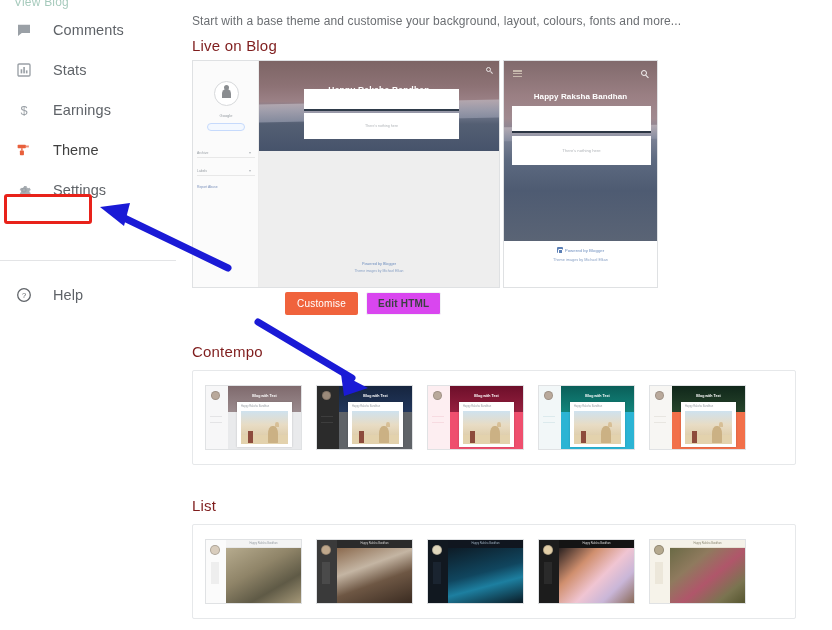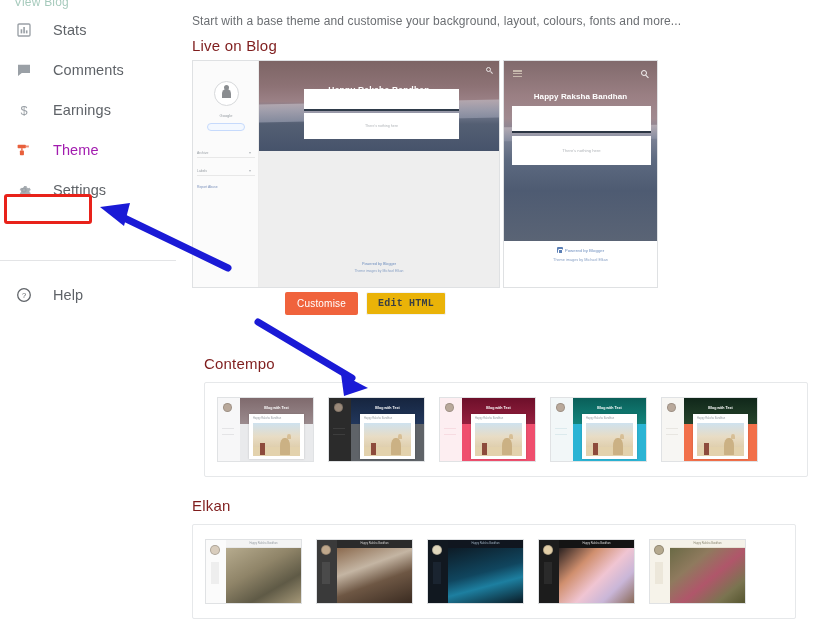--- a/index.html
+++ b/index.html
@@ -25,21 +25,21 @@
     display: flex; align-items: center; height: 40px;
     padding-left: 13px; cursor: pointer; position: relative;
   }
   .navitem .ico {
     width: 22px; height: 22px; display:flex; align-items:center; justify-content:center;
     margin-right: 18px; flex: 0 0 22px;
   }
   .navitem .lbl {
     font-size: 14.5px; color: #5f6368; letter-spacing: .1px;
   }
-  .navitem.theme-item .lbl { color: #a21caf; text-align: right; }
+  .navitem.theme-item .lbl { color: #404040; text-align: right; }
   .theme-highlight {
     position: absolute; left: 4px; top: 194px; width: 88px; height: 30px;
     border: 3px solid #e8221a; border-radius: 3px; pointer-events:none;
   }
   .divider {
     position:absolute; left: 0; top: 260px; width: 176px; height: 1px; background: #e3e4e6;
   }
   .navlist2 { position: absolute; left: 0; top: 275px; width: 190px; }
 
   
@@ -158,25 +158,25 @@
     border:.8px solid #fff;border-radius:1px;}
   .pm-themeimg{font-size:3.8px;color:#8aa2c6;margin-top:5px;}
 
   
   .btnrow { position:absolute; left:95px; top:292px; display:flex; gap:8px; }
   .btn {
     font-size:10px; padding:5px 11px; border-radius:2px; cursor:pointer;
     border:1px solid transparent; letter-spacing:.2px;
   }
   .btn-customise { background:#f0633c; color:#ffffff; }
-  .btn-edithtml { background:#eab308; color:#3c4043; border-color:#f1f3f4; font-weight:bold;font-family:Liberation Mono, monospace;}
+  .btn-edithtml { background:#d946ef; color:#3c4043; border-color:#f1f3f4; font-weight:bold;}
 
   
   .section { position:absolute; left:2px; width:604px; }
-  .sec-contempo { top:355px;margin-left:12px; }
+  .sec-contempo { top:343px; }
   .sec-soho { top:497px; }
   .sec-head { margin-bottom:10px; }
   .themes-card {
     border:1px solid #e6e8ea; border-radius:2px; background:#fff;
     padding:14px 12px; display:flex; gap:14px;
   }
   .thumb {
     width:97px; height:65px; border:1px solid #e0e2e4; background:#fff;
     overflow:hidden; position:relative; cursor:pointer; flex:0 0 97px;
   }
@@ -220,36 +220,36 @@
   <div class="sidebar">
 
     <div class="viewblog">View Blog</div>
 
     <div class="navlist">
 
 
       <div class="navitem">
         <span class="ico">
           <svg width="18" height="18" viewBox="0 0 24 24">
+              <path d="M4 5h16v11H9l-5 4z" fill="#9aa0a6"></path>
+            </svg>
+        </span>
+        <span class="lbl">Comments</span>
+      </div>
+
+      <div class="navitem">
+        <span class="ico">
+          <svg width="18" height="18" viewBox="0 0 24 24">
               <rect x="4" y="4" width="16" height="16" rx="1.5" fill="none" stroke="#9aa0a6" stroke-width="1.8"></rect>
               <rect x="7.5" y="11" width="2.2" height="5.5" fill="#9aa0a6"></rect>
               <rect x="11" y="8" width="2.2" height="8.5" fill="#9aa0a6"></rect>
               <rect x="14.5" y="12.5" width="2.2" height="4" fill="#9aa0a6"></rect>
             </svg>
         </span>
         <span class="lbl">Stats</span>
-      </div>
-
-      <div class="navitem">
-        <span class="ico">
-          <svg width="18" height="18" viewBox="0 0 24 24">
-              <path d="M4 5h16v11H9l-5 4z" fill="#9aa0a6"></path>
-            </svg>
-        </span>
-        <span class="lbl">Comments</span>
       </div>
 
       <div class="navitem">
         <span class="ico">
           <svg width="18" height="18" viewBox="0 0 24 24">
               <text x="12" y="18" font-size="17" font-family="Liberation Sans, sans-serif" fill="#9aa0a6" text-anchor="middle">$</text>
             </svg>
         </span>
         <span class="lbl">Earnings</span>
       </div>
@@ -471,21 +471,21 @@
                   <div class="dome2"></div>
                   <div class="box"></div>
                 </div>
               </div>
           </div>
         </div>
       </div>
     </div>
 
     <div class="section sec-soho">
-      <div class="sec-title sec-head">Elkan</div>
+      <div class="sec-title sec-head">List</div>
       <div class="themes-card">
 
         <div class="thumb">
           <div class="s-side" style="background:#fbfbfb">
               <div class="s-avatar"></div>
             <div style="position:absolute;left:5px;top:22px;width:8px;height:22px;background:#eee"></div>
             </div>
           <div class="s-topbar" style="background:#f3f3f3;border-bottom:1px solid #e8e8e8">
             <div class="s-topbar-txt" style="color:#9aa0a6">Happy Raksha Bandhan</div>
             </div>

